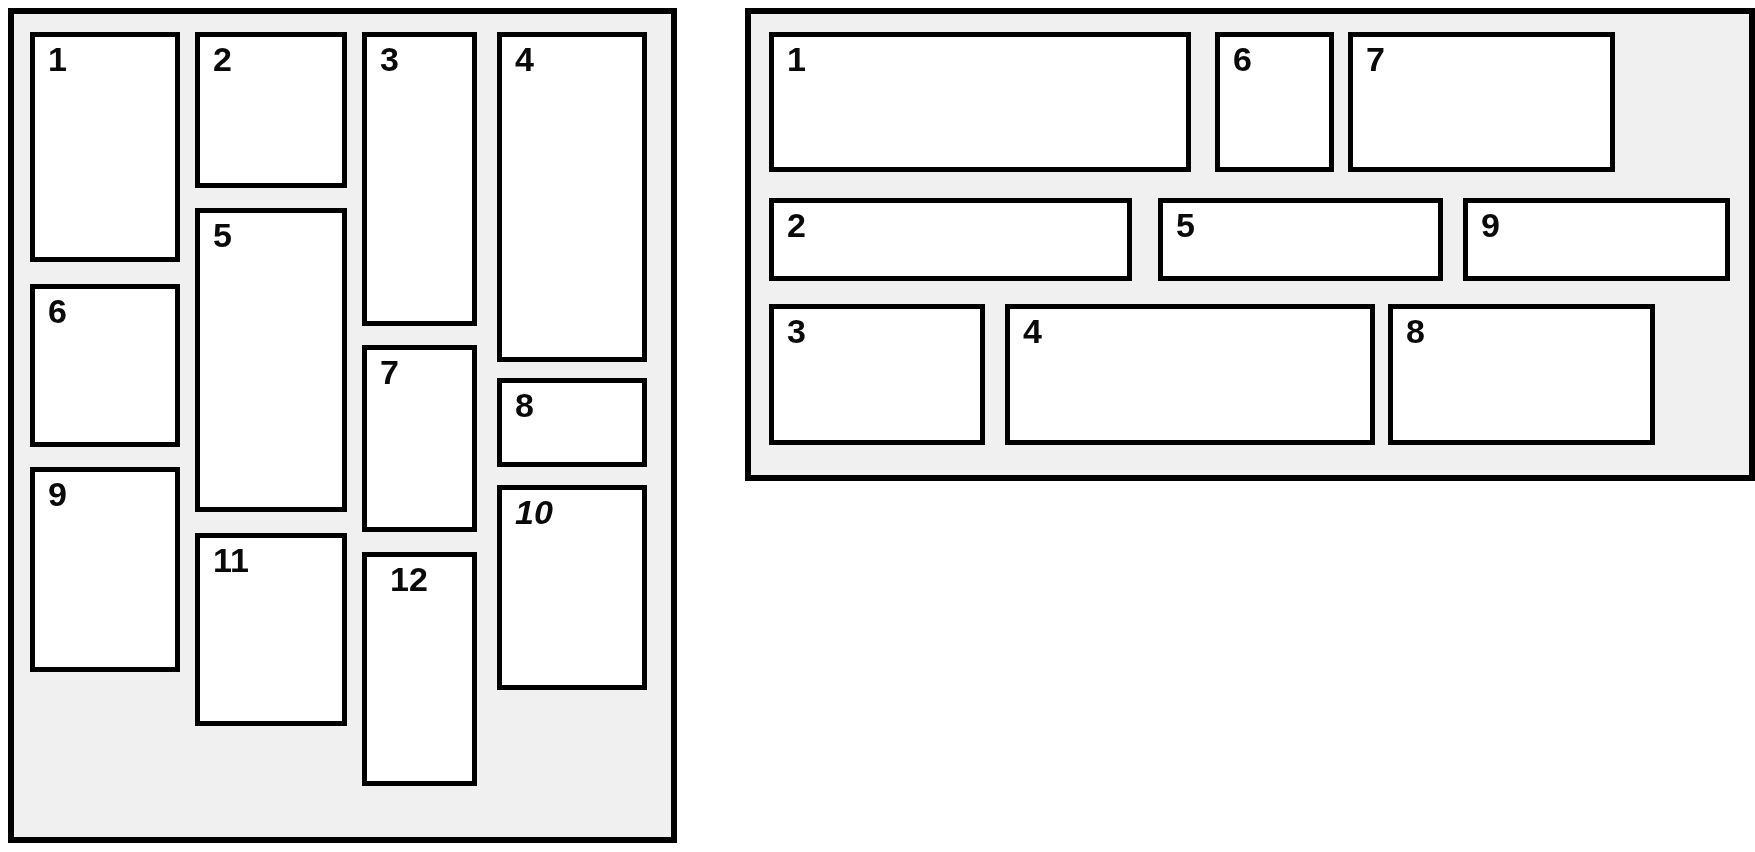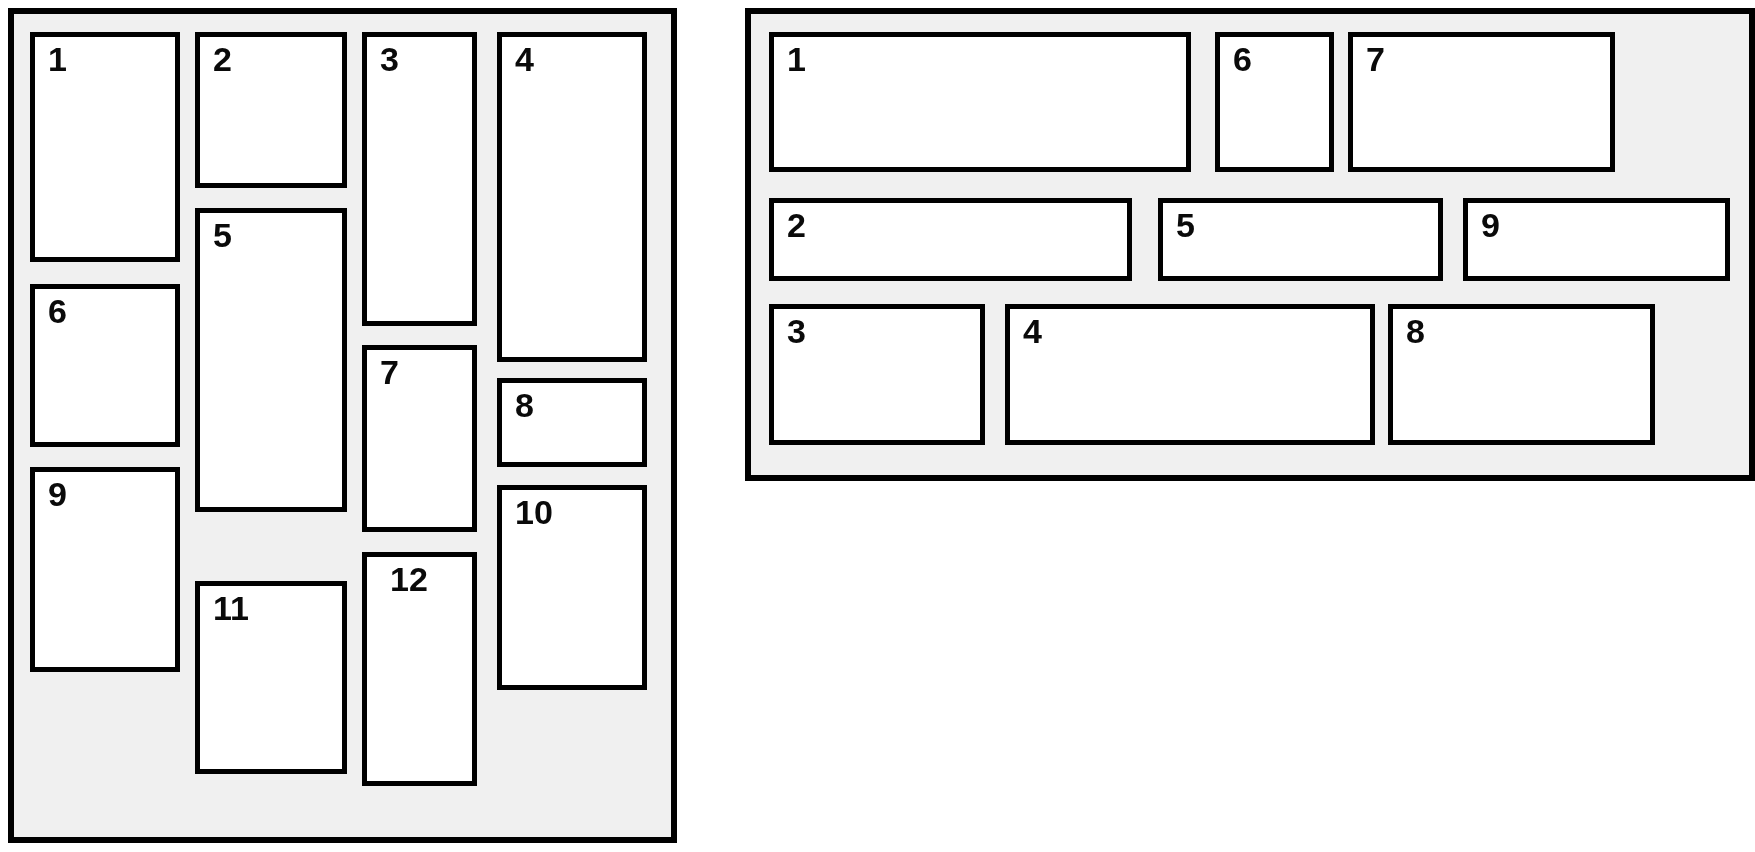--- a/index.html
+++ b/index.html
@@ -41,22 +41,22 @@
   <div class="panel" style="left: 8px; top: 8px; width: 669px; height: 835px;">
       <div class="masonry-item" style="left: 16px; top: 18px; width: 150px; height: 230px;"><span>1</span></div>
       <div class="masonry-item" style="left: 181px; top: 18px; width: 152px; height: 156px;"><span>2</span></div>
       <div class="masonry-item" style="left: 348px; top: 18px; width: 115px; height: 294px;"><span>3</span></div>
       <div class="masonry-item" style="left: 483px; top: 18px; width: 150px; height: 330px;"><span>4</span></div>
       <div class="masonry-item" style="left: 181px; top: 194px; width: 152px; height: 304px;"><span>5</span></div>
       <div class="masonry-item" style="left: 16px; top: 270px; width: 150px; height: 163px;"><span>6</span></div>
       <div class="masonry-item" style="left: 348px; top: 331px; width: 115px; height: 187px;"><span>7</span></div>
       <div class="masonry-item" style="left: 483px; top: 364px; width: 150px; height: 89px;"><span>8</span></div>
       <div class="masonry-item" style="left: 16px; top: 453px; width: 150px; height: 205px;"><span>9</span></div>
-      <div class="masonry-item" style="left: 483px; top: 471px; width: 150px; height: 205px;"><span>10</span></div>
-      <div class="masonry-item" style="left: 181px; top: 519px; width: 152px; height: 193px; margin-top: 48px;"><span>11</span></div>
+      <div class="masonry-item" style="left: 483px; top: 471px; width: 150px; height: 205px; font-style: italic;"><span>10</span></div>
+      <div class="masonry-item" style="left: 181px; top: 519px; width: 152px; height: 193px;"><span>11</span></div>
       <div class="masonry-item" style="left: 348px; top: 538px; width: 115px; height: 234px; padding-left: 23px;"><span>12</span></div>
     </div>
   <div class="panel" style="left: 745px; top: 8px; width: 1010px; height: 473px;">
       <div class="masonry-item" style="left: 18px; top: 18px; width: 422px; height: 140px;"><span>1</span></div>
       <div class="masonry-item" style="left: 18px; top: 184px; width: 363px; height: 83px;"><span>2</span></div>
       <div class="masonry-item" style="left: 18px; top: 290px; width: 216px; height: 141px;"><span>3</span></div>
       <div class="masonry-item" style="left: 254px; top: 290px; width: 370px; height: 141px;"><span>4</span></div>
       <div class="masonry-item" style="left: 407px; top: 184px; width: 285px; height: 83px;"><span>5</span></div>
       <div class="masonry-item" style="left: 464px; top: 18px; width: 119px; height: 140px;"><span>6</span></div>
       <div class="masonry-item" style="left: 597px; top: 18px; width: 267px; height: 140px;"><span>7</span></div>

